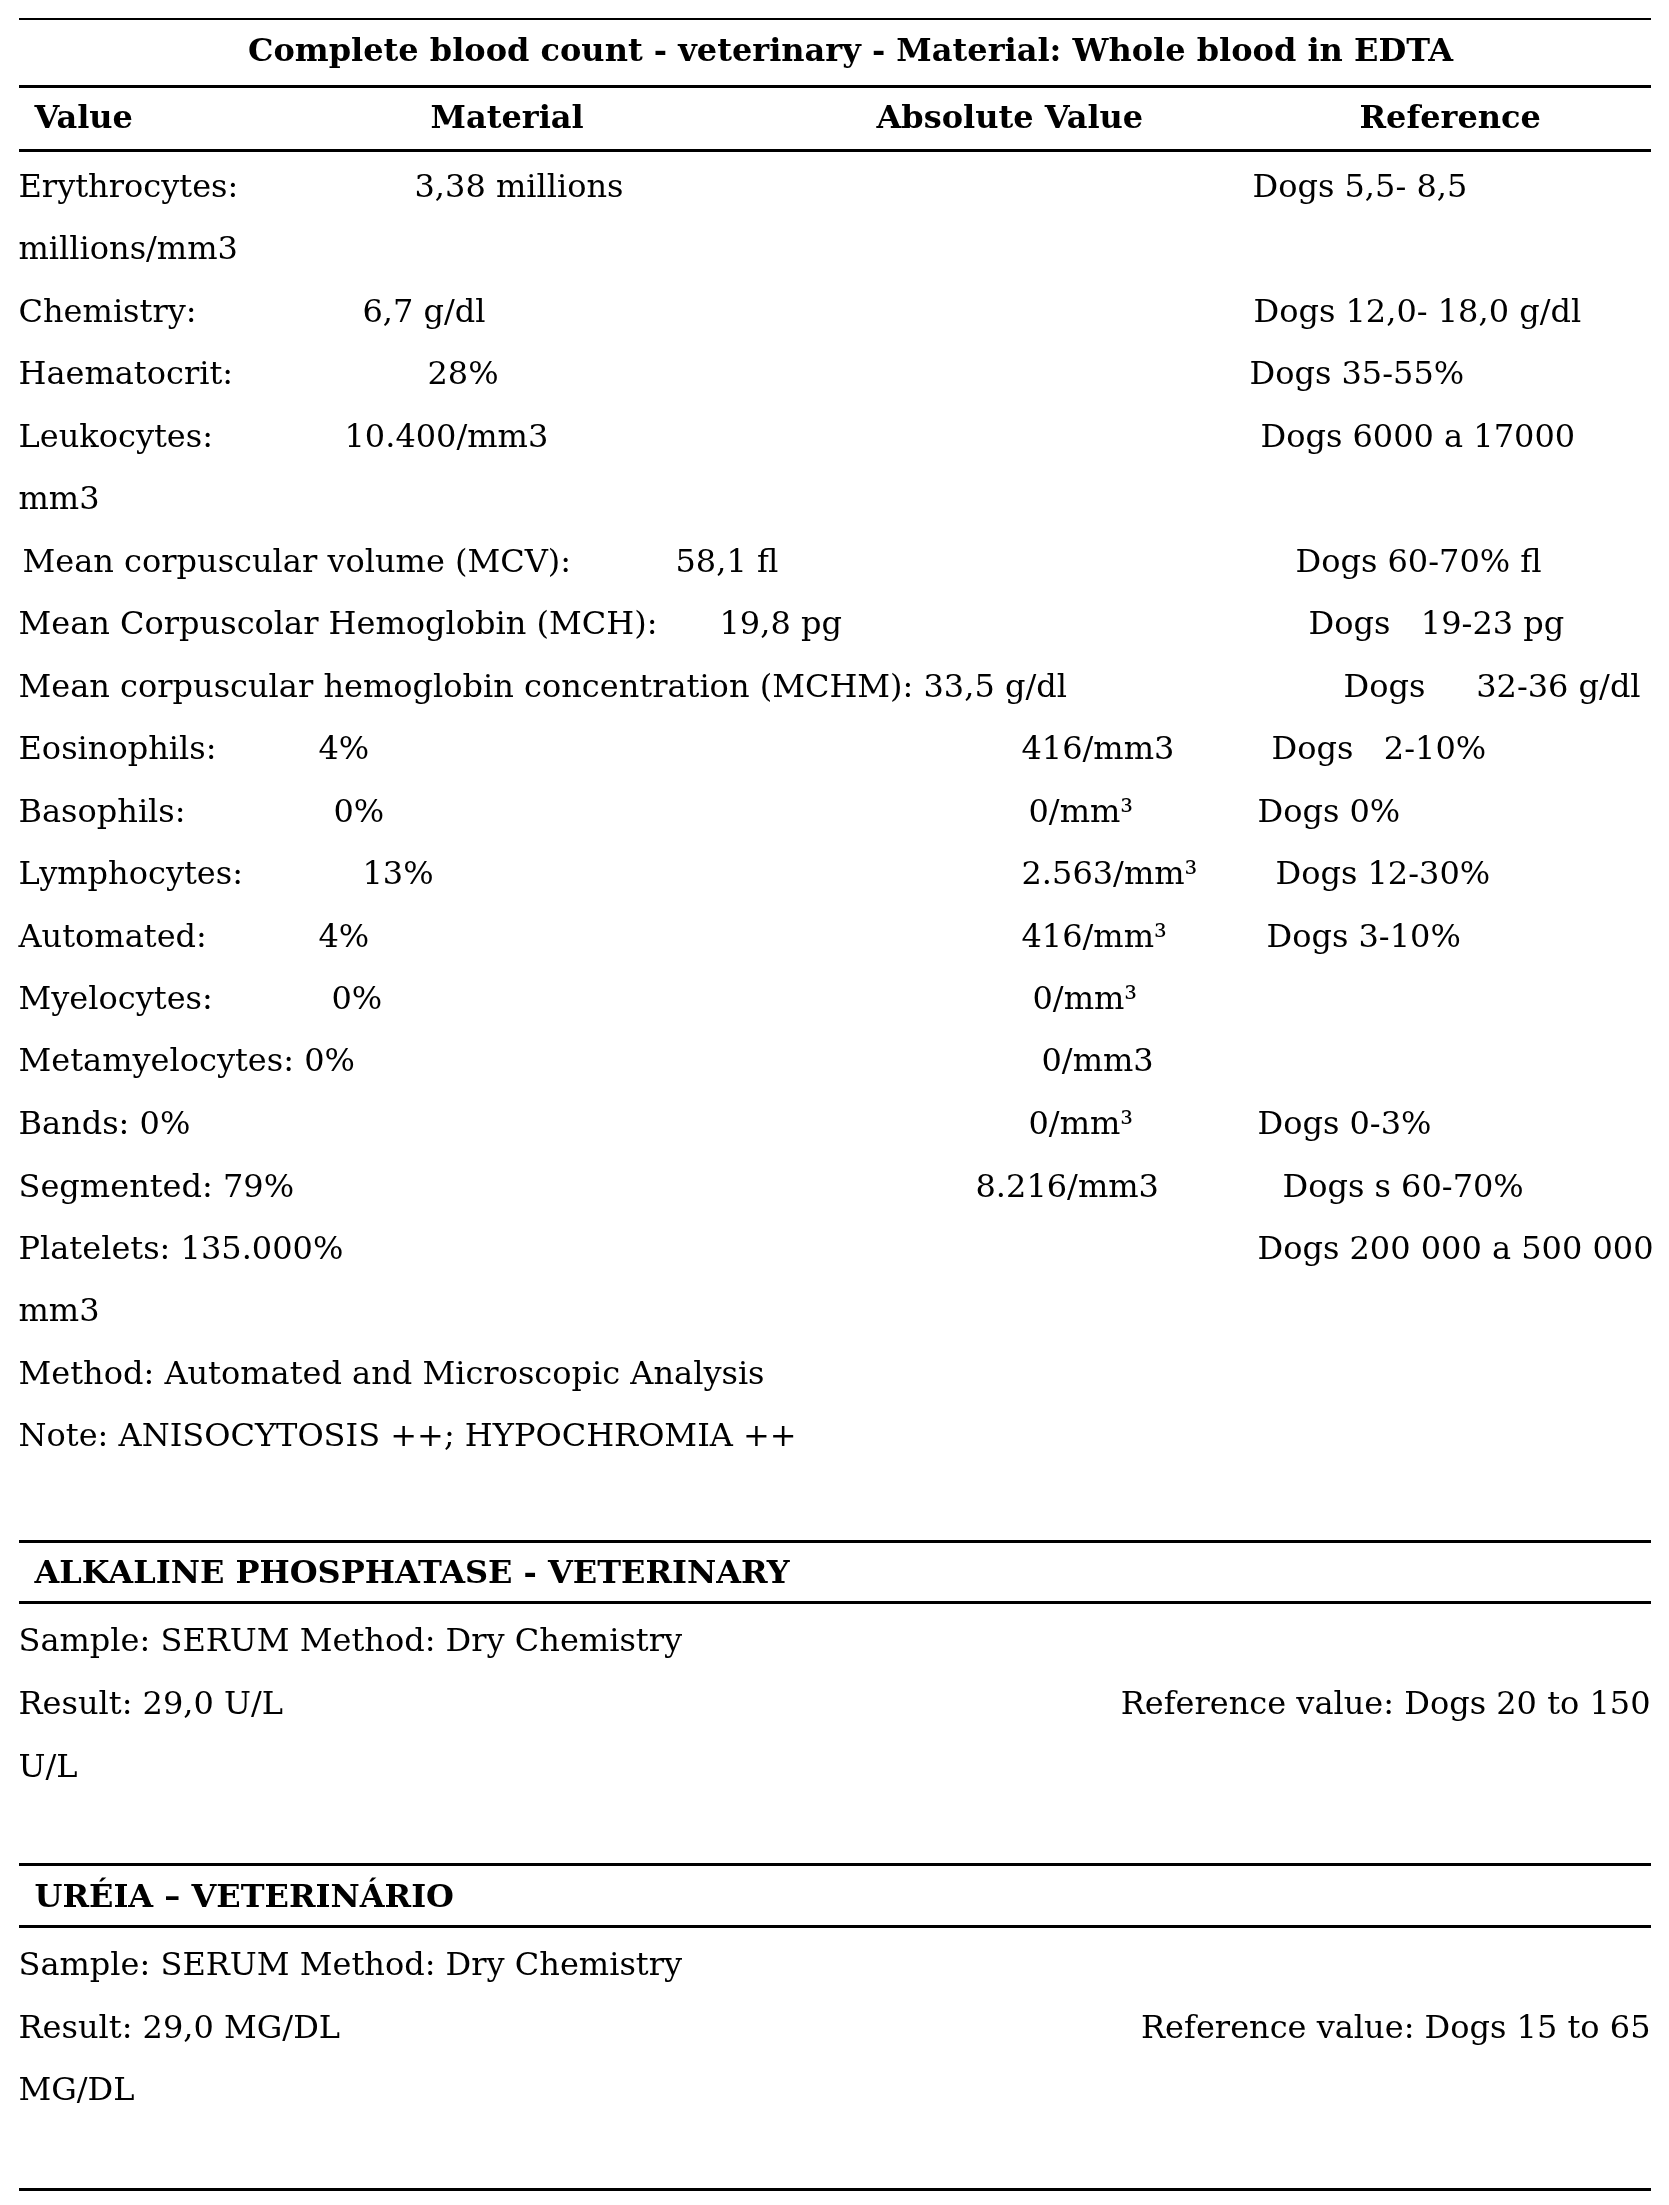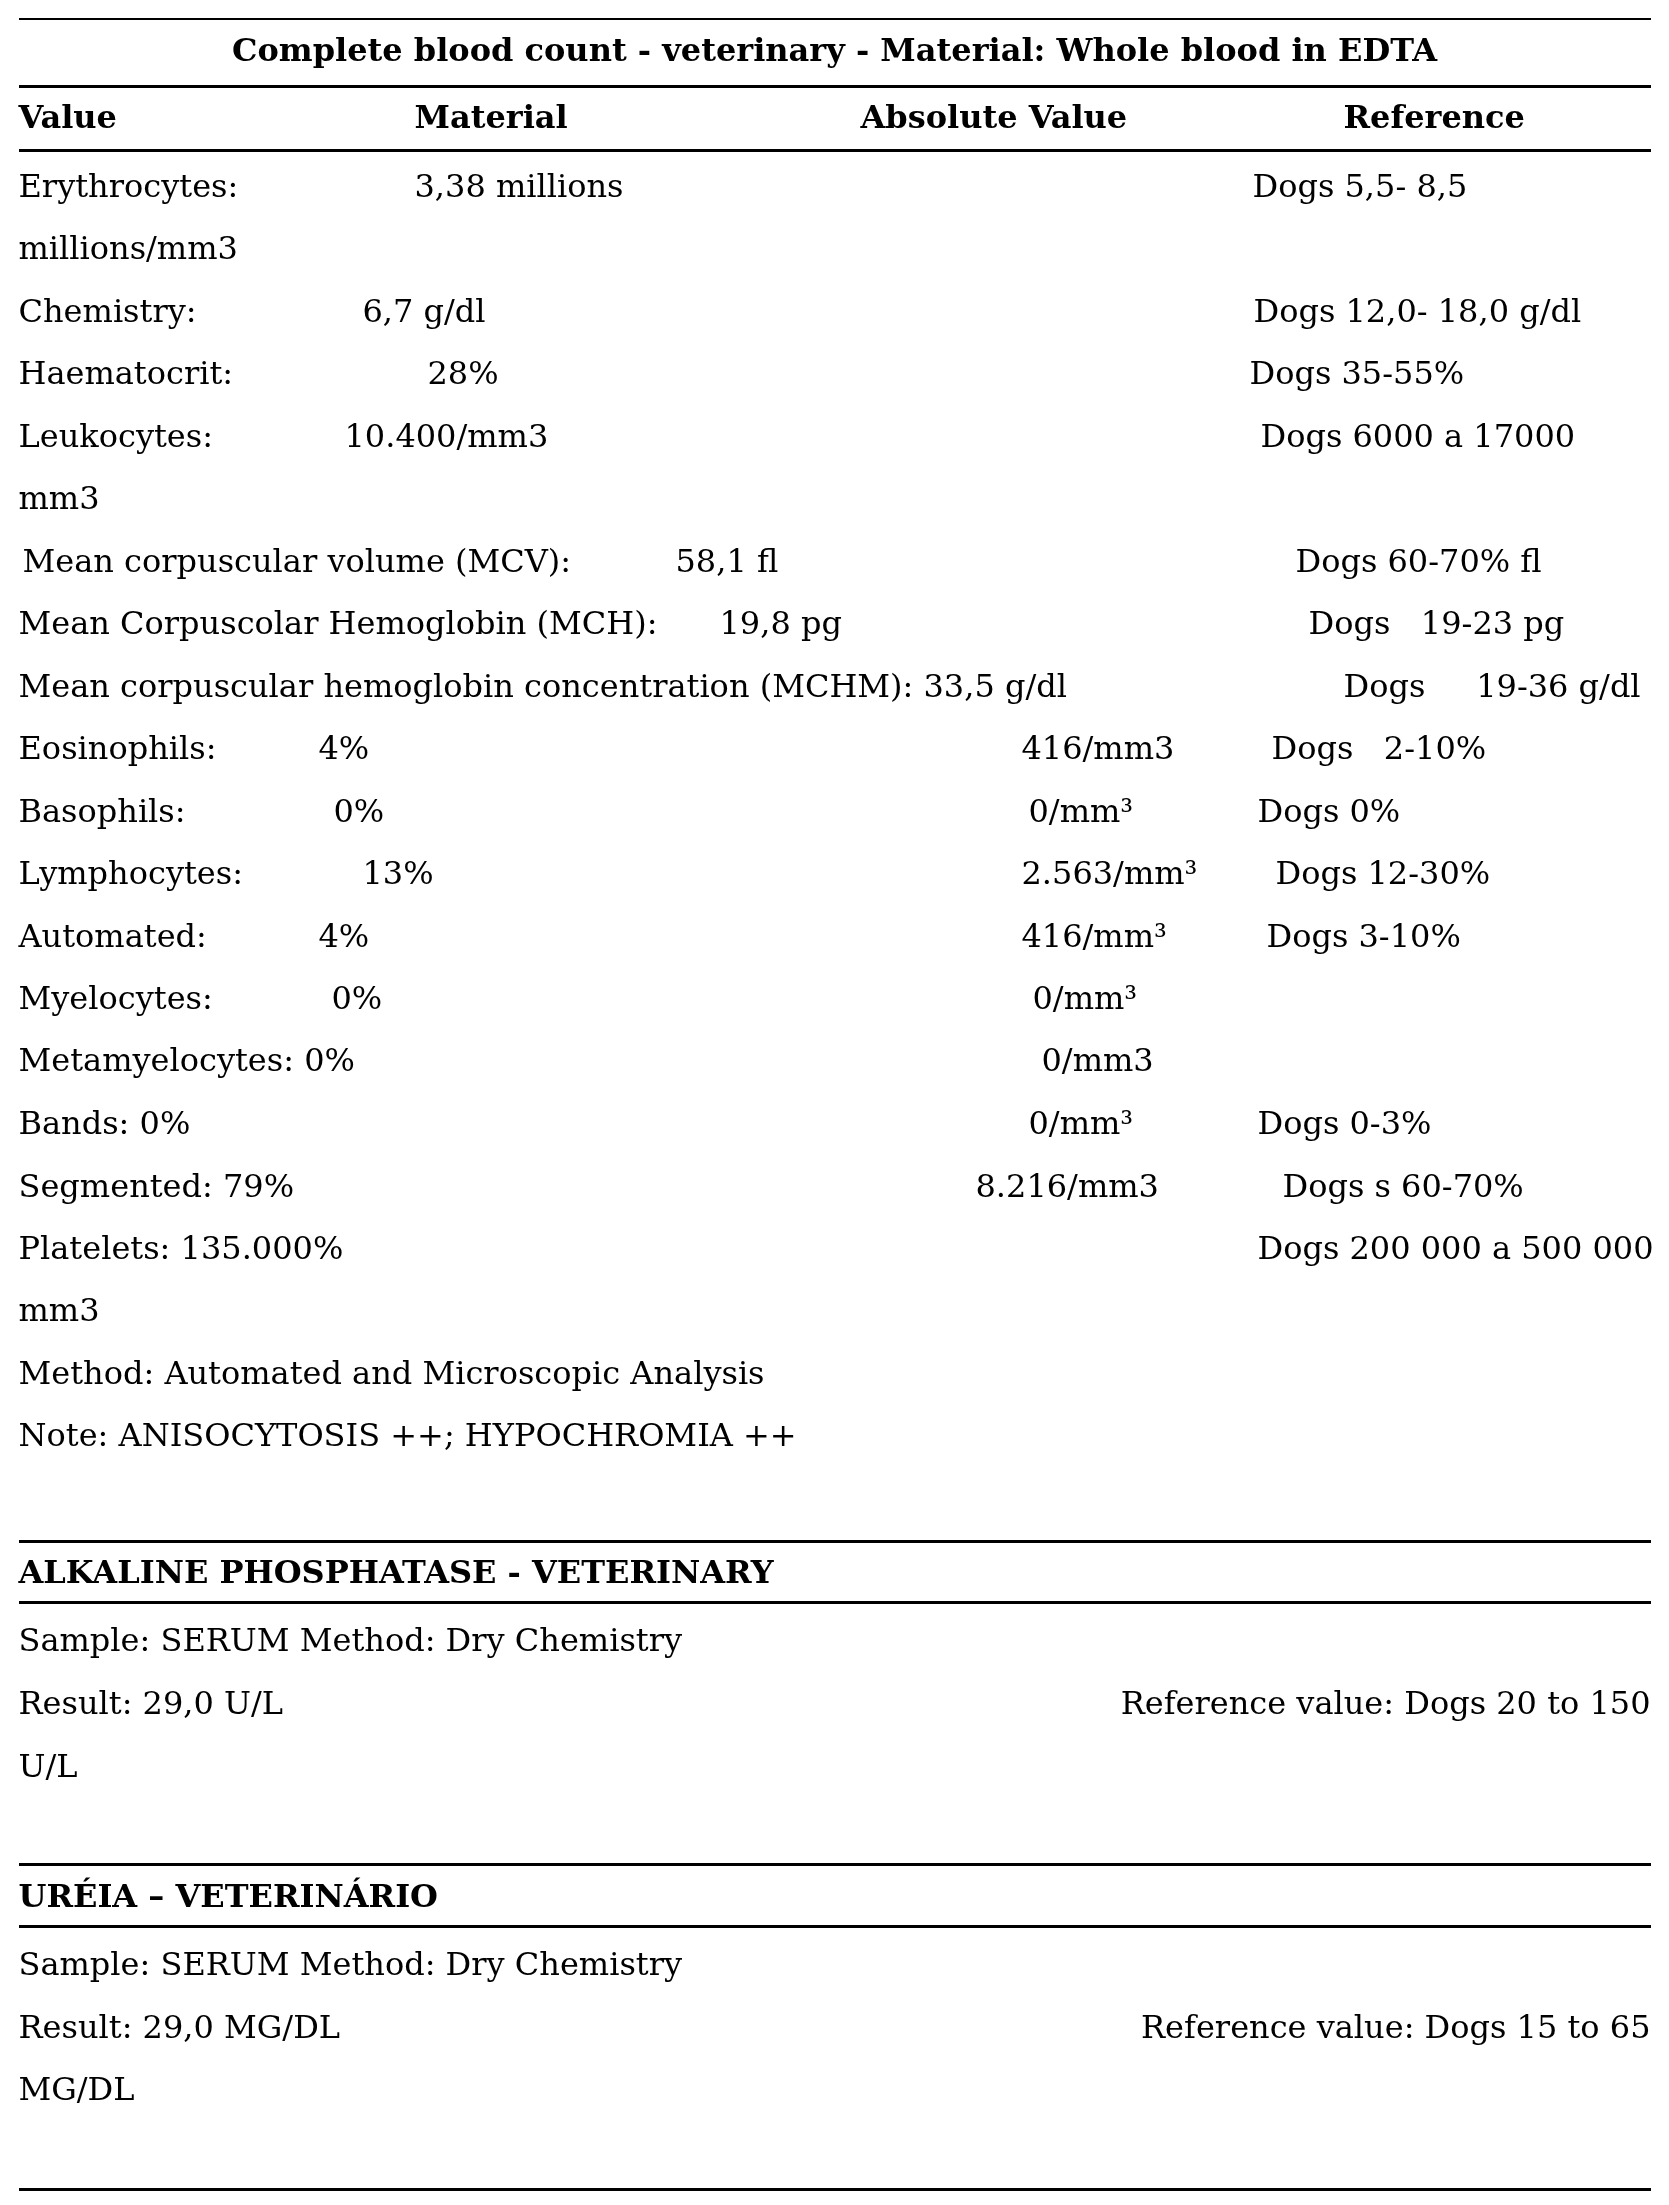--- a/index.html
+++ b/index.html
@@ -1,21 +1,21 @@
 <!DOCTYPE html>
 <html style="font-size:7px"><head>
 <meta charset="utf-8">
 <style>
   html, body { margin:0; padding:0; background:#ffffff; }
   body { width:1670px; height:2439px; position:relative; overflow:hidden;
          font-family:"DejaVu Serif","Liberation Serif",serif; color:#000; }
   .page { position:absolute; left:18.5px; top:0; width:1632px; }
   .rule { position:absolute; left:0; width:1632px; height:2.6px; background:#000; }
   .txt { position:absolute; font-size:32px; line-height:1; white-space:nowrap; }
-  .bold { font-weight:bold; }
+  .bold { font-weight:bold;margin-left:16px; }
   .title { left:0; width:1632px; text-align:center; }
 </style>
 </head>
 <body>
 
 <div class="page">
 
   <div class="rule" style="top:17.6px"></div>
   <div class="txt bold title" style="top:34px">Complete blood count - veterinary - Material: Whole blood in EDTA</div>
   <div class="rule" style="top:85px"></div>
@@ -45,21 +45,21 @@
 
   <div class="txt" style="left:4px;top:545px">Mean corpuscular volume (MCV):</div>
   <div class="txt" style="left:657px;top:545px">58,1 fl</div>
   <div class="txt" style="left:1277px;top:545px">Dogs 60-70% fl</div>
 
   <div class="txt" style="left:0;top:607px">Mean Corpuscolar Hemoglobin (MCH):</div>
   <div class="txt" style="left:701px;top:607px">19,8 pg</div>
   <div class="txt" style="left:1290px;top:607px;white-space:pre">Dogs   19-23 pg</div>
 
   <div class="txt" style="left:0;top:670px">Mean corpuscular hemoglobin concentration (MCHM): 33,5 g/dl</div>
-  <div class="txt" style="left:1325px;top:670px;white-space:pre">Dogs     19-36 g/dl</div>
+  <div class="txt" style="left:1325px;top:670px;white-space:pre">Dogs     32-36 g/dl</div>
 
   <div class="txt" style="left:0;top:732px">Eosinophils:</div>
   <div class="txt" style="left:300px;top:732px">4%</div>
   <div class="txt" style="left:1003px;top:732px">416/mm3</div>
   <div class="txt" style="left:1253px;top:732px;white-space:pre">Dogs   2-10%</div>
 
   <div class="txt" style="left:0;top:795px">Basophils:</div>
   <div class="txt" style="left:315px;top:795px">0%</div>
   <div class="txt" style="left:1010px;top:795px">0/mm³</div>
   <div class="txt" style="left:1239px;top:795px">Dogs 0%</div>

